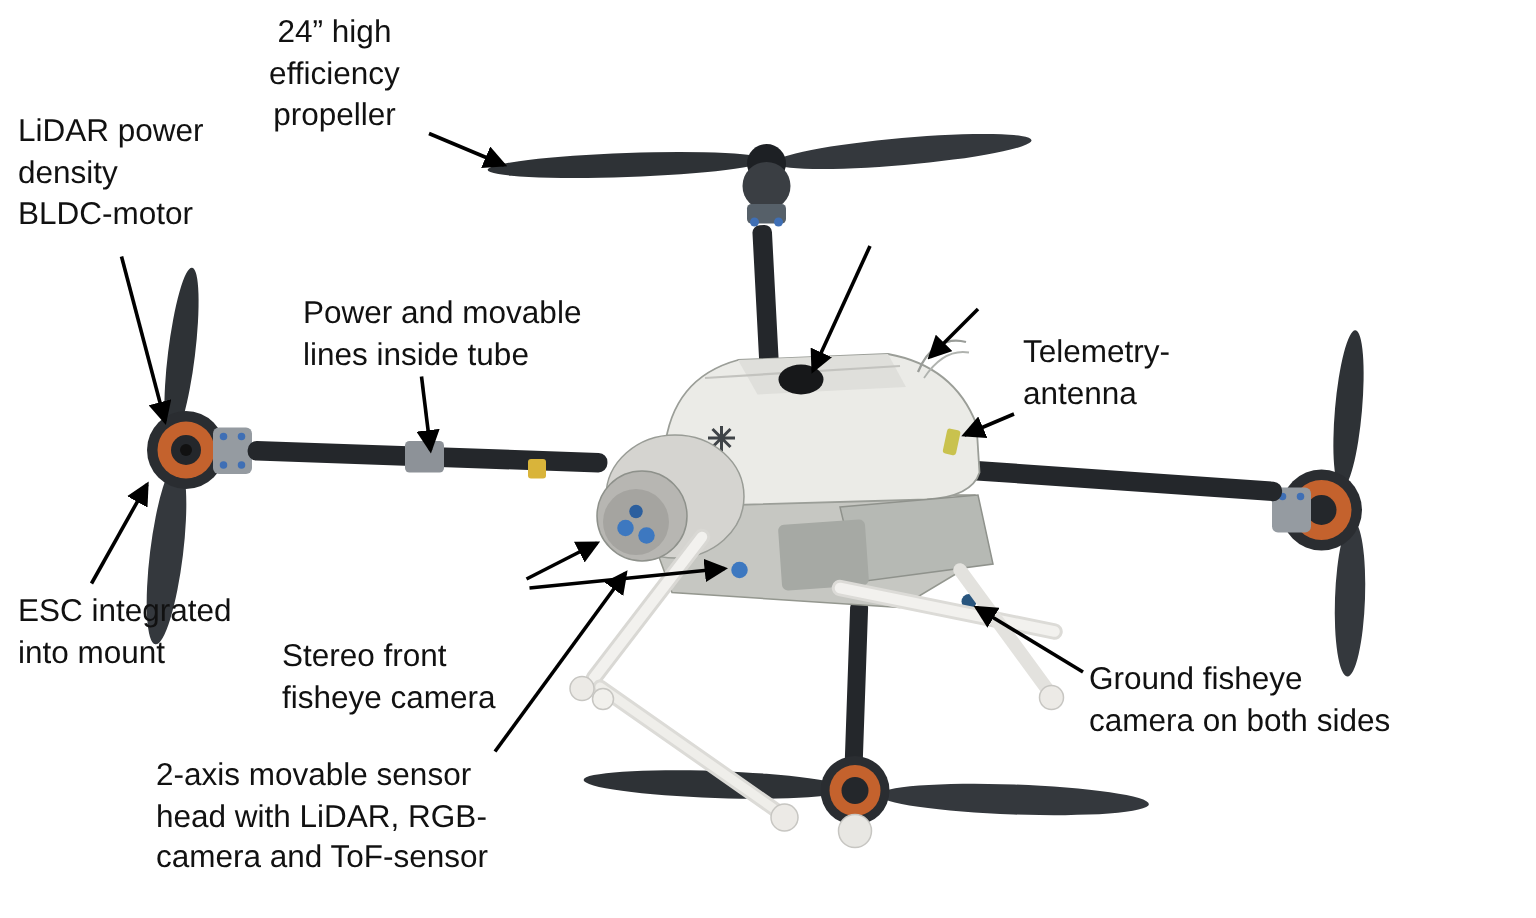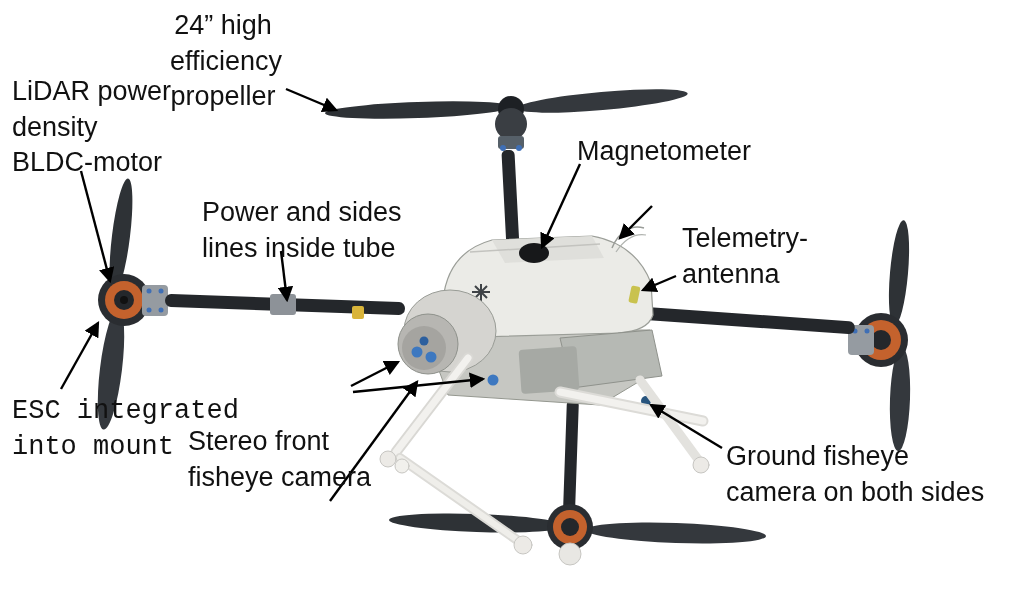--- a/index.html
+++ b/index.html
@@ -7,21 +7,21 @@
     position: relative;
     width: 1024px;
     height: 612px;
     background: #ffffff;
     overflow: hidden;
     font-family: "Liberation Sans", sans-serif;
   }
   .stage svg { position: absolute; left: 0; top: 0; }
   .label {
     position: absolute;
-    font-size: 27px;
+    font-size: 21px;
     line-height: 1.32;
     color: #111111;
     white-space: pre-line;
   }
   .label.center { text-align: center; }
 </style>
 </head>
 <body>
 
 <div class="stage">
@@ -142,25 +142,27 @@
       <line x1="330" y1="501" x2="417" y2="382" marker-end="url(#ah)"></line>
     </g>
   </svg>
 
   <div class="label center" style="left:170px; top:8px; width:106px;">24” high
 efficiency
 propeller</div>
   <div class="label" style="left:12px; top:74px;">LiDAR power
 density
 BLDC-motor</div>
-  <div class="label" style="left:202px; top:195px;">Power and sides
+  <div class="label" style="left:202px; top:195px;">Power and movable
 lines inside tube</div>
-  <div class="label" style="left:577px; top:134px;">Magnetometer</div>
   <div class="label" style="left:682px; top:221px;">Telemetry-
 antenna</div>
-  <div class="label" style="left:12px; top:394px;font-family:Liberation Mono, monospace;">ESC integrated
+  <div class="label" style="left:12px; top:394px;">ESC integrated
 into mount</div>
   <div class="label" style="left:188px; top:376px;margin-top:48px;">Stereo front
 fisheye camera</div>
   <div class="label" style="left:726px; top:439px;">Ground fisheye
 camera on both sides</div>
+  <div class="label" style="left:104px; top:503px;">2-axis movable sensor
+head with LiDAR, RGB-
+camera and ToF-sensor</div>
 
 </div>
 
 </body></html>

